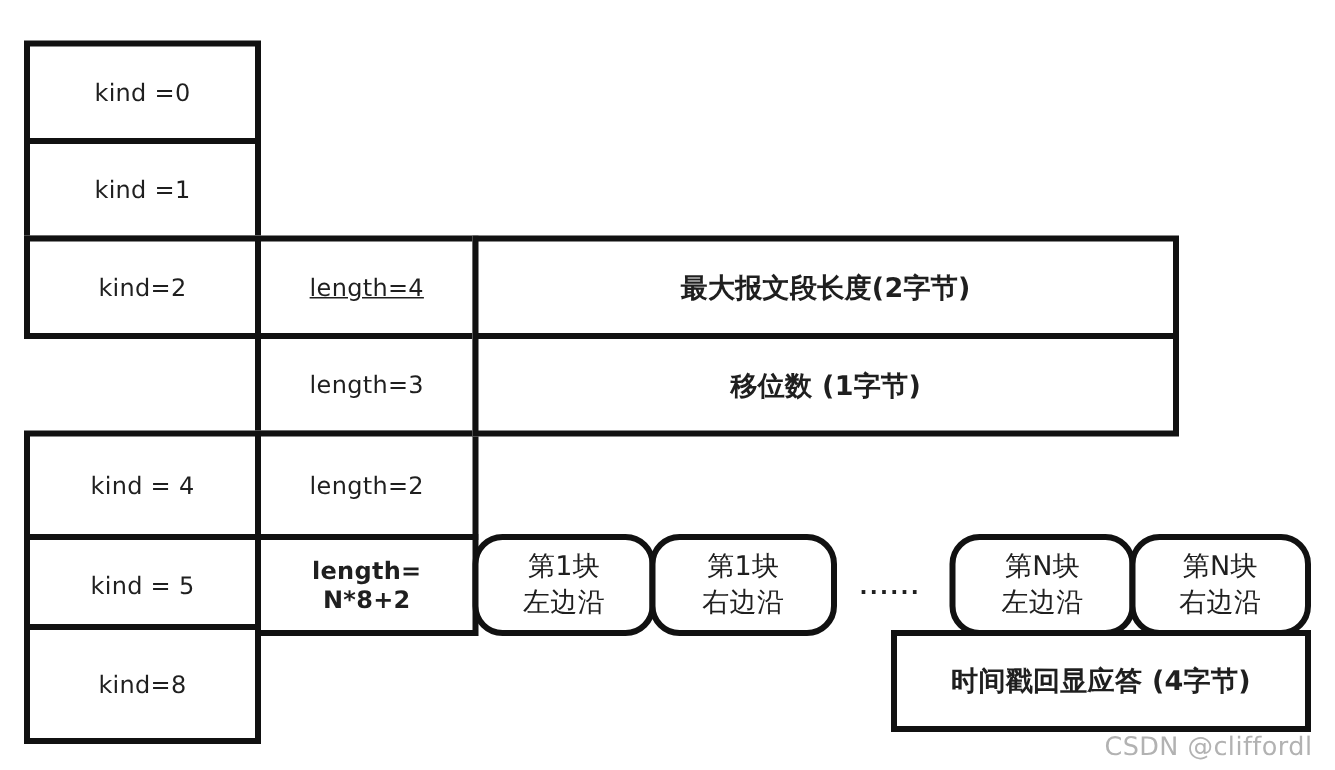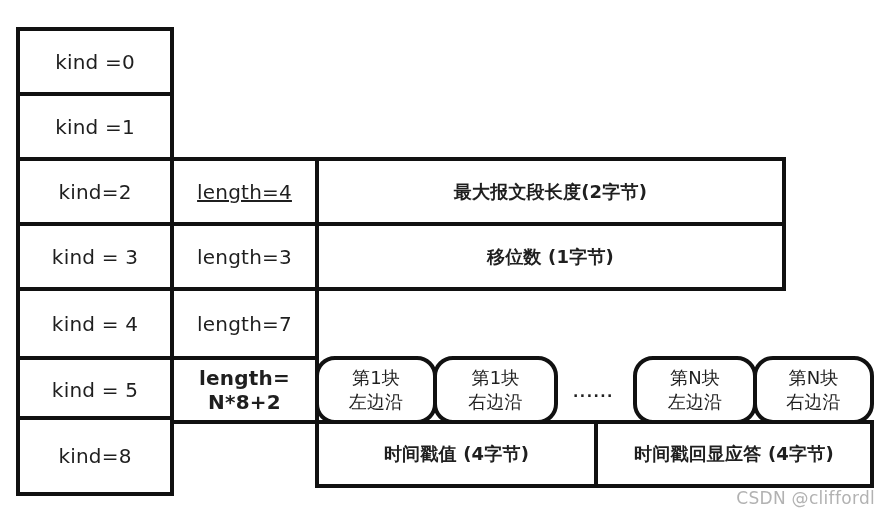--- a/index.html
+++ b/index.html
@@ -24,21 +24,21 @@
     position: absolute;
     box-sizing: border-box;
     border: 4px solid var(--border);
     background: var(--background);
     display: flex;
     align-items: center;
     justify-content: center;
     text-align: center;
     color: var(--text);
     white-space: pre-line;
-    font-size: 20px;
+    font-size: 16px;
     letter-spacing: 0.2px;
   }
   .cjk  { font-size: 18px; font-weight: bold; }
   .two-line { font-size: 18px; line-height: 1.32; border-radius: 20px; }
   .len-wrap { line-height: 1.2; font-weight: bold; }
   .dots {
     position: absolute;
     display: flex;
     align-items: center;
     justify-content: center;
@@ -57,42 +57,40 @@
   }
 </style>
 </head>
 <body>
 
 <div class="stage">
 
   <div class="box" style="left:16px; top:27px; width:158px; height:69px;">kind =0</div>
   <div class="box" style="left:16px; top:92px; width:158px; height:69px;">kind =1</div>
   <div class="box" style="left:16px; top:157px; width:158px; height:69px;">kind=2</div>
-  <div class="box" style="left:16px; top:222px; width:158px; height:69px;">kind = 3</div>
   <div class="box" style="left:16px; top:287px; width:158px; height:73px;">kind = 4</div>
   <div class="box" style="left:16px; top:356px; width:158px; height:68px;">kind = 5</div>
   <div class="box" style="left:16px; top:416px; width:158px; height:80px;">kind=8</div>
 
   <div class="box" style="left:170px; top:157px; width:149px; height:69px;text-decoration:underline;">length=4</div>
   <div class="box" style="left:170px; top:222px; width:149px; height:69px;">length=3</div>
-  <div class="box" style="left:170px; top:287px; width:149px; height:73px;">length=7</div>
+  <div class="box" style="left:170px; top:287px; width:149px; height:73px;">length=2</div>
   <div class="box len-wrap" style="left:170px; top:356px; width:149px; height:68px;">length=
 N*8+2</div>
 
   <div class="box cjk" style="left:315px; top:157px; width:471px; height:69px;">最大报文段长度(2字节)</div>
   <div class="box cjk" style="left:315px; top:222px; width:471px; height:69px;">移位数 (1字节)</div>
 
   <div class="box two-line" style="left:315px; top:356px; width:122px; height:68px;">第1块
 左边沿</div>
   <div class="box two-line" style="left:433px; top:356px; width:125px; height:68px;">第1块
 右边沿</div>
   <div class="dots" style="left:554px; top:356px; width:79px; height:68px;">......</div>
   <div class="box two-line" style="left:633px; top:356px; width:124px; height:68px;">第N块
 左边沿</div>
   <div class="box two-line" style="left:753px; top:356px; width:121px; height:68px;">第N块
 右边沿</div>
 
-  <div class="box cjk" style="left:315px; top:420px; width:283px; height:68px;">时间戳值 (4字节)</div>
   <div class="box cjk" style="left:594px; top:420px; width:280px; height:68px;">时间戳回显应答 (4字节)</div>
 
   <div class="watermark" style="left:735px; top:488px; width:140px;">CSDN @cliffordl</div>
 
 </div>
 
 </body></html>

